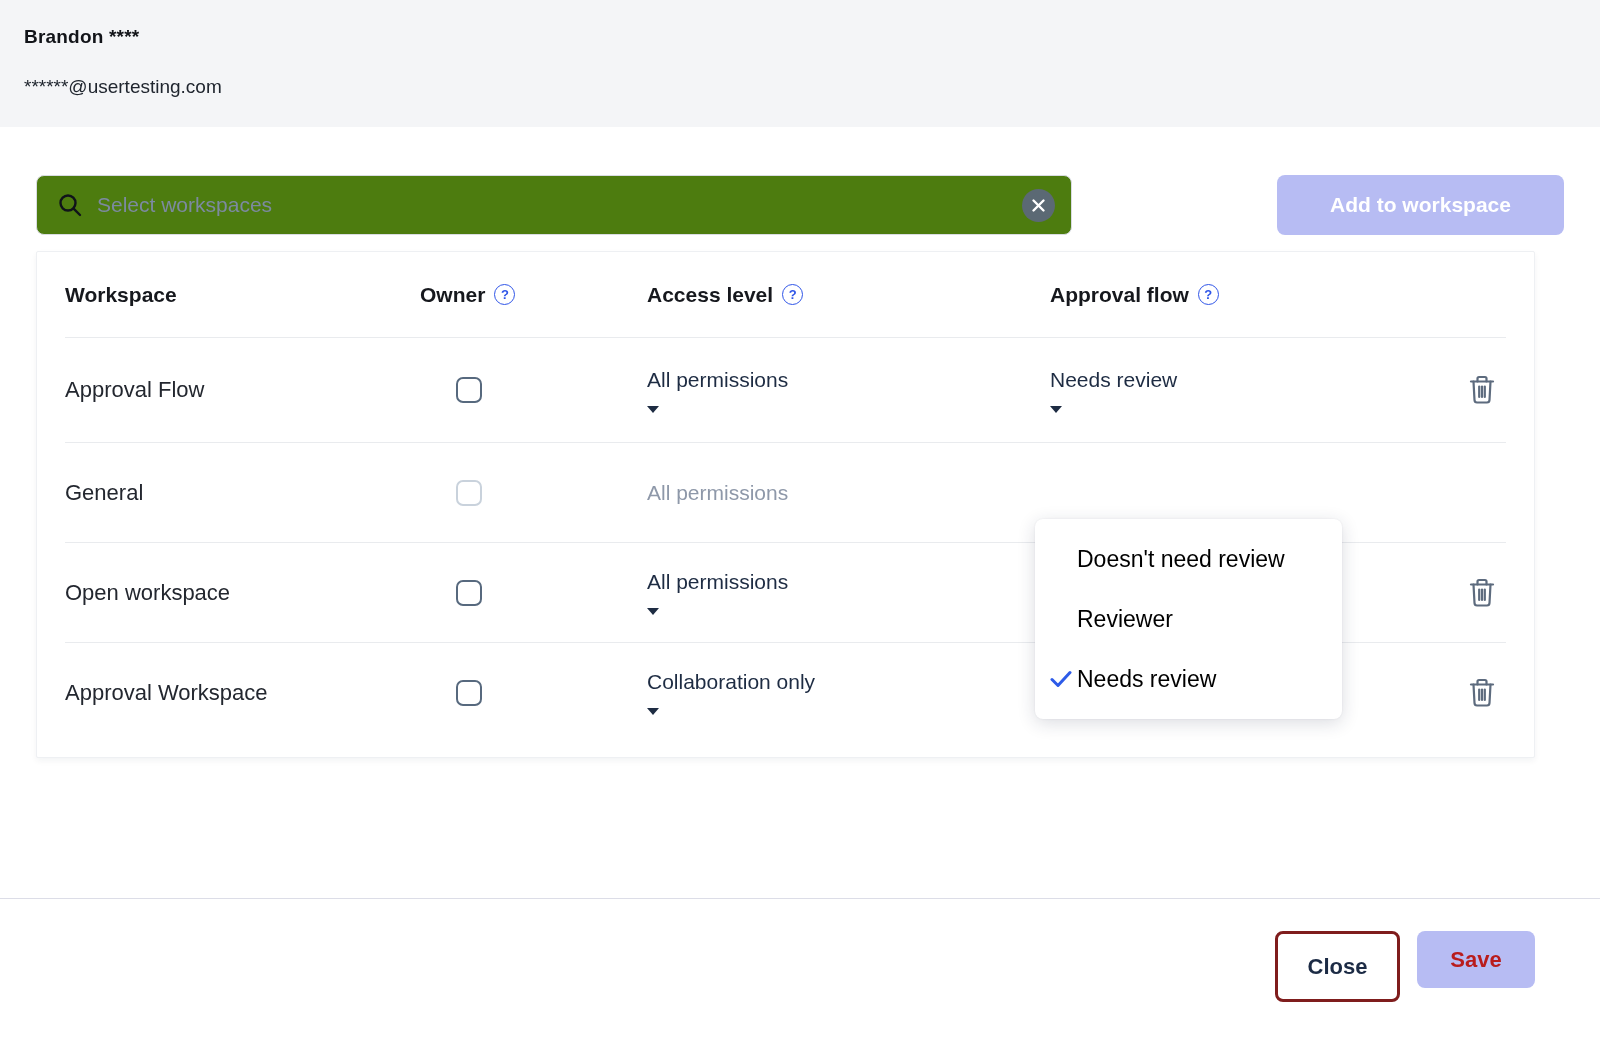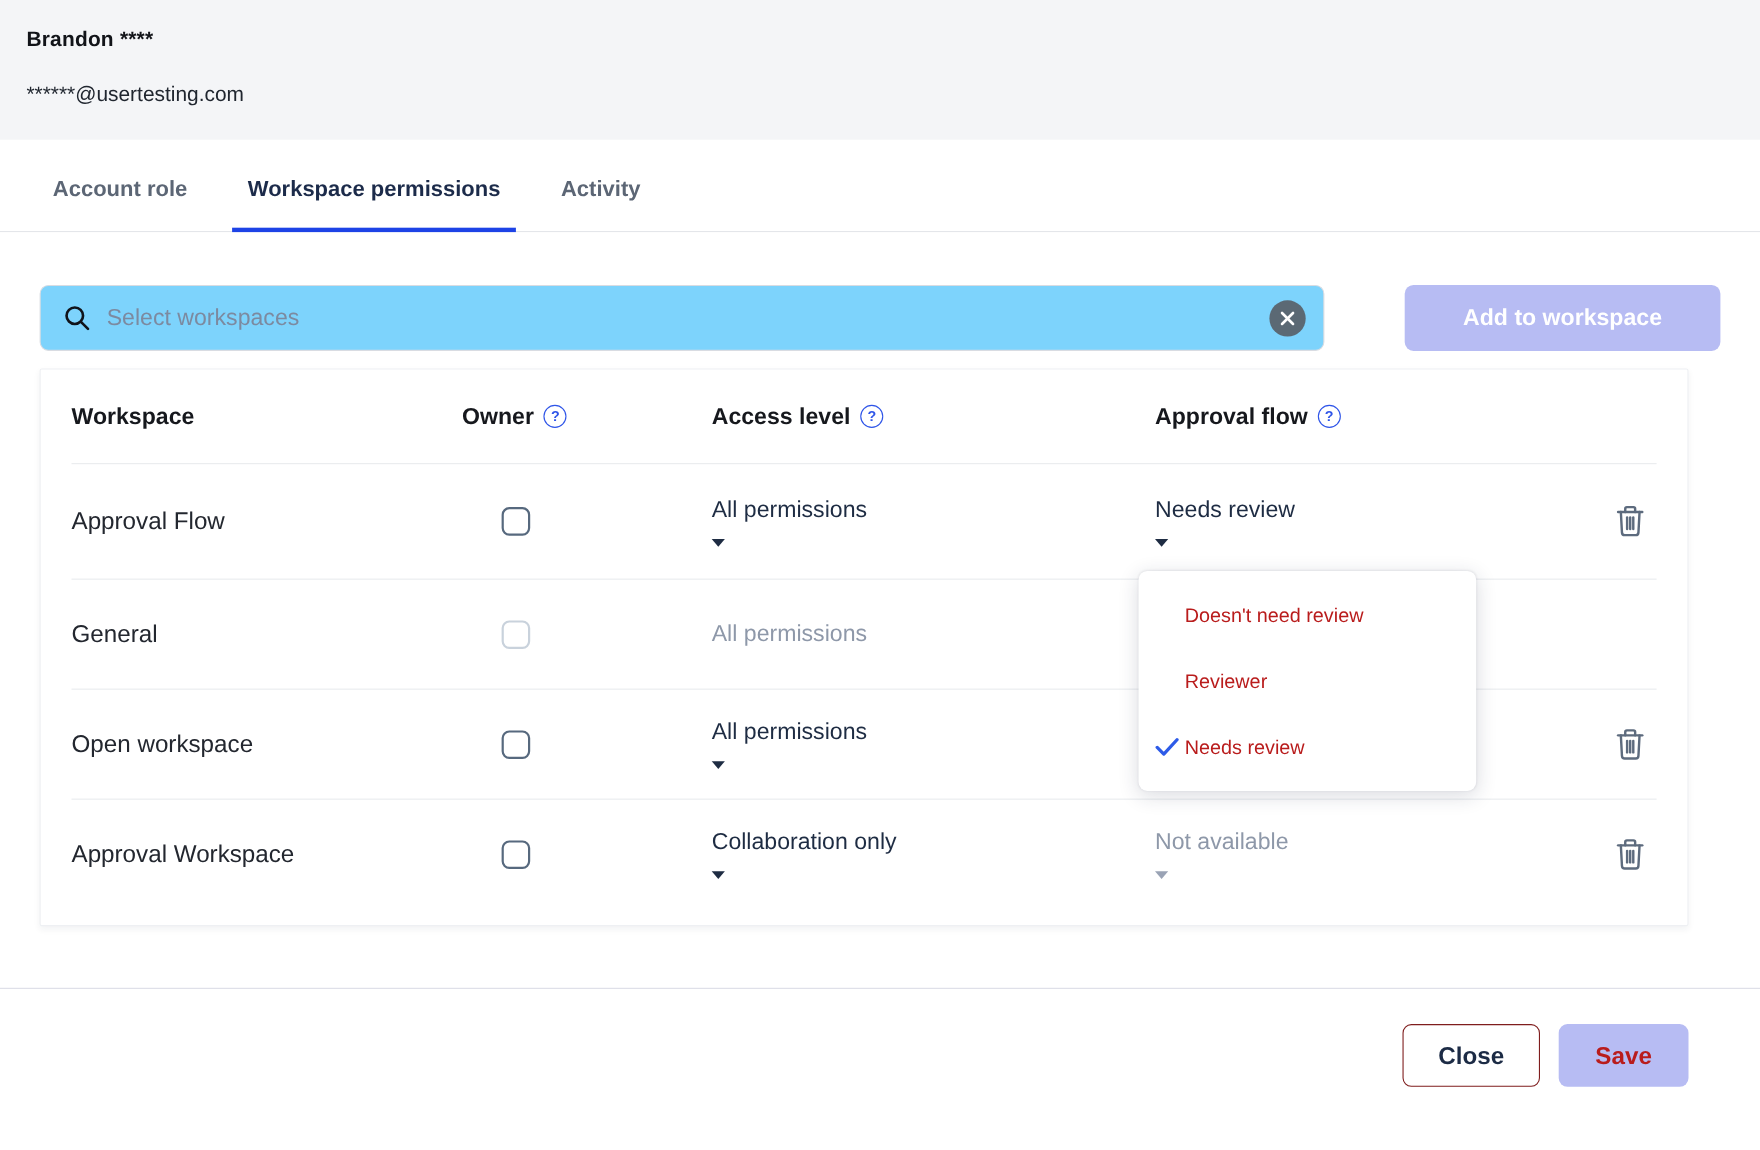--- a/index.html
+++ b/index.html
@@ -12,21 +12,21 @@
   .user-email { margin-top: 28px; font-size: 19px; color: #20262f; }
 
   
   .tabs { display: flex; gap: 27px; padding: 0 0 0 34px; margin-top: 34px; border-bottom: 1px solid #e4e6ea; }
   .tab { padding: 0 14px 26px 14px; font-size: 20px; font-weight: 700; color: #5c6675; cursor: pointer; position: relative; }
   .tab.active { color: #1c2b4a; }
   .tab.active::after { content: ""; position: absolute; left: 0; right: 0; bottom: -1px; height: 4px; background: #1d43e6; }
 
   
   .toolbar { display: flex; margin: 48px 36px 0 36px; justify-content: space-between; }
-  .search-box { position: relative; width: 1168px; height: 60px; border: 1px solid #d9dce2; border-radius: 8px; background: #7dd3fc; display: flex; align-items: center; }
+  .search-box { position: relative; width: 1036px; height: 60px; border: 1px solid #d9dce2; border-radius: 8px; background: #4d7c0f; display: flex; align-items: center; }
   .search-box svg.mag { margin-left: 20px; flex: 0 0 auto; }
   .search-input { flex: 1; border: none; outline: none; font-size: 21px; color: #1f2633; padding: 0 14px; background: transparent; font-family: "Liberation Sans", sans-serif; }
   .search-input::placeholder { color: #7c8aa0; }
   .clear-btn { width: 33px; height: 33px; border-radius: 50%; background: #5b6974; border: none; margin-right: 16px; display: flex; align-items: center; justify-content: center; cursor: pointer; flex: 0 0 auto; }
   .add-btn { width: 287px; height: 60px; border: none; border-radius: 8px; background: #b7bcf3; color: #ffffff; font-size: 21px; font-weight: 700; font-family: "Liberation Sans", sans-serif; cursor: default; }
 
   
   .table-card { margin: 16px 36px 0 36px; width: 1499px; border: 1px solid #eef0f3; border-radius: 2px; box-shadow: 0 3px 6px rgba(20,30,60,.05); padding: 0 28px 15px 28px; background: #fff; }
   .tgrid { display: grid; grid-template-columns: 355px 227px 403px 407px 1fr; align-items: center; }
   .thead { height: 85px; text-align: center; }
@@ -40,45 +40,40 @@
   .select { display: inline-flex; align-items: flex-start; gap: 12px; font-size: 21px; color: #1e2c43; cursor: pointer; background: none; border: none; font-family: "Liberation Sans", sans-serif; padding: 0; flex-direction: column; }
   .select .caret { width: 0; height: 0; border-left: 6px solid transparent; border-right: 6px solid transparent; border-top: 7px solid #1e2c43; margin-top: 2px; }
   .select.disabled { color: #8e98a9; cursor: default; }
   .select.disabled .caret { border-top-color: #9aa3b5; }
   .select.plain { cursor: default; }
   .trash-cell { display: flex; justify-content: center; }
   .trash-btn { background: none; border: none; cursor: pointer; padding: 4px; line-height: 0; }
 
   
   .menu { position: absolute; left: 1035px; top: 519px; width: 307px; background: #fff; border-radius: 8px; box-shadow: 0 4px 18px rgba(30,40,70,.16), 0 0 2px rgba(30,40,70,.08); padding: 10px 0; z-index: 5; }
-  .menu-item { height: 60px; display: flex; align-items: center; padding-left: 42px; font-size: 18px; color: #b91c1c; cursor: pointer; position: relative; }
+  .menu-item { height: 60px; display: flex; align-items: center; padding-left: 42px; font-size: 23px; color: #000000; cursor: pointer; position: relative; }
   .menu-item.selected { padding-left: 42px; }
   .menu-item .check { position: absolute; left: 15px; top: 50%; transform: translateY(-50%); line-height: 0; }
 
   
   .footer-divider { position: absolute; left: 0; right: 0; top: 898px; border-top: 1px solid #dcdde7; }
   .footer { position: absolute; top: 931px; right: 65px; display: flex; gap: 17px; }
-  .close-btn { width: 125px; height: 57px; background: #fff; border: 1px solid #7f1d1d; border-radius: 8px; font-size: 22px; font-weight: 700; color: #1c2b45; font-family: "Liberation Sans", sans-serif; cursor: pointer; }
+  .close-btn { width: 125px; height: 71px; background: #fff; border: 3px solid #7f1d1d; border-radius: 8px; font-size: 22px; font-weight: 700; color: #1c2b45; font-family: "Liberation Sans", sans-serif; cursor: pointer; }
   .save-btn { width: 118px; height: 57px; background: #b7bcf3; border: none; border-radius: 8px; font-size: 22px; font-weight: 700; color: #b91c1c; font-family: "Liberation Sans", sans-serif; cursor: default; }
 </style>
 </head>
 <body>
 
 <div class="page">
 
   <div class="user-header">
     <div class="user-name">Brandon ****</div>
     <div class="user-email">******@usertesting.com</div>
   </div>
 
-  <div class="tabs">
-    <div class="tab">Account role</div>
-    <div class="tab active">Workspace permissions</div>
-    <div class="tab">Activity</div>
-  </div>
 
   <div class="toolbar">
     <div class="search-box">
       <svg class="mag" width="26" height="26" viewBox="0 0 26 26" fill="none">
         <circle cx="11" cy="11" r="7.5" stroke="#10131a" stroke-width="2.4"></circle>
         <line x1="16.6" y1="16.6" x2="23" y2="23" stroke="#10131a" stroke-width="2.4" stroke-linecap="round"></line>
       </svg>
       <input class="search-input" type="text" placeholder="Select workspaces" style="">
       <button class="clear-btn">
         <svg width="15" height="15" viewBox="0 0 15 15">

